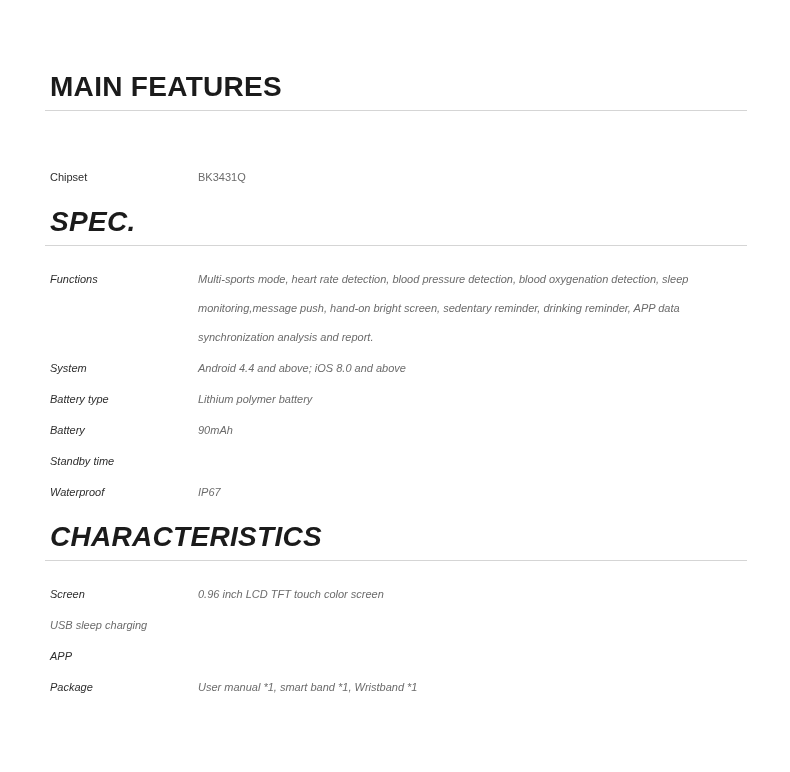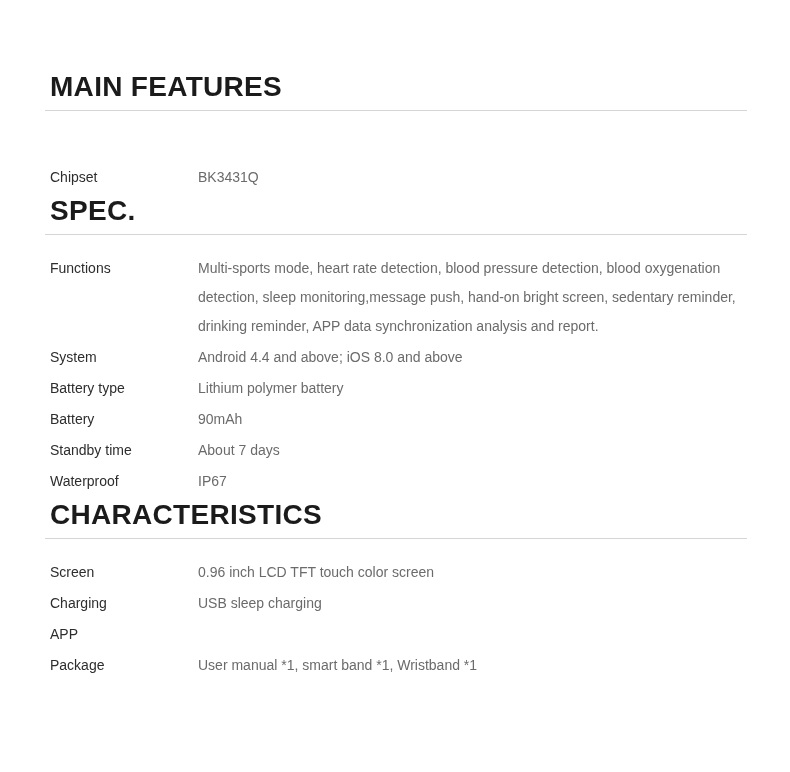--- a/index.html
+++ b/index.html
@@ -12,21 +12,21 @@
     height: 772px;
     overflow: hidden;
     font-family: "Liberation Sans", "DejaVu Sans", sans-serif;
     -webkit-font-smoothing: antialiased;
   }
   .sheet {
     padding: 73px 40px 0 50px;
     box-sizing: border-box;
   }
   .section { margin: 0; }
-  .section + .section { margin-top: 5px; }
+  .section + .section { margin-top: 16px; font-style: italic; }
   .section-title {
     margin: 0;
     font-size: 28px;
     font-weight: bold;
     line-height: 28px;
     letter-spacing: 0.3px;
     color: var(--heading-color, #1b1b1b);
   }
   .divider {
     border: none;
@@ -34,21 +34,21 @@
     height: 0;
     width: 702px;
     margin: 9px 0 0 -5px;
   }
   .rows { margin-top: 19px; }
   .section-first .rows { margin-top: 52px; }
   .row {
     display: flex;
     align-items: flex-start;
     margin-bottom: 2px;
-    font-size: 14px;
+    font-size: 11px;
   }
   .row-label {
     flex: none;
     width: 148px;
     line-height: 29px;
     color: var(--label-color, #2d2d2d);
   }
   .row-value {
     line-height: 29px;
     max-width: 552px;
@@ -91,41 +91,39 @@
     <div class="row-value">Lithium polymer battery</div>
   </div>
 
   <div class="row">
     <div class="row-label">Battery</div>
     <div class="row-value">90mAh</div>
   </div>
 
   <div class="row">
     <div class="row-label">Standby time</div>
-    <div class="row-value">About 7 days</div>
   </div>
 
   <div class="row">
     <div class="row-label">Waterproof</div>
     <div class="row-value">IP67</div>
   </div>
 </div>
   </section>
 
   <section class="section">
     <h2 class="section-title">CHARACTERISTICS</h2>
     <hr class="divider">
     <div class="rows">
   <div class="row">
     <div class="row-label">Screen</div>
     <div class="row-value">0.96 inch LCD TFT touch color screen</div>
   </div>
 
   <div class="row">
-    <div class="row-label">Charging</div>
     <div class="row-value">USB sleep charging</div>
   </div>
 
   <div class="row">
     <div class="row-label">APP</div>
   </div>
 
   <div class="row">
     <div class="row-label">Package</div>
     <div class="row-value">User manual *1, smart band *1, Wristband *1</div>

